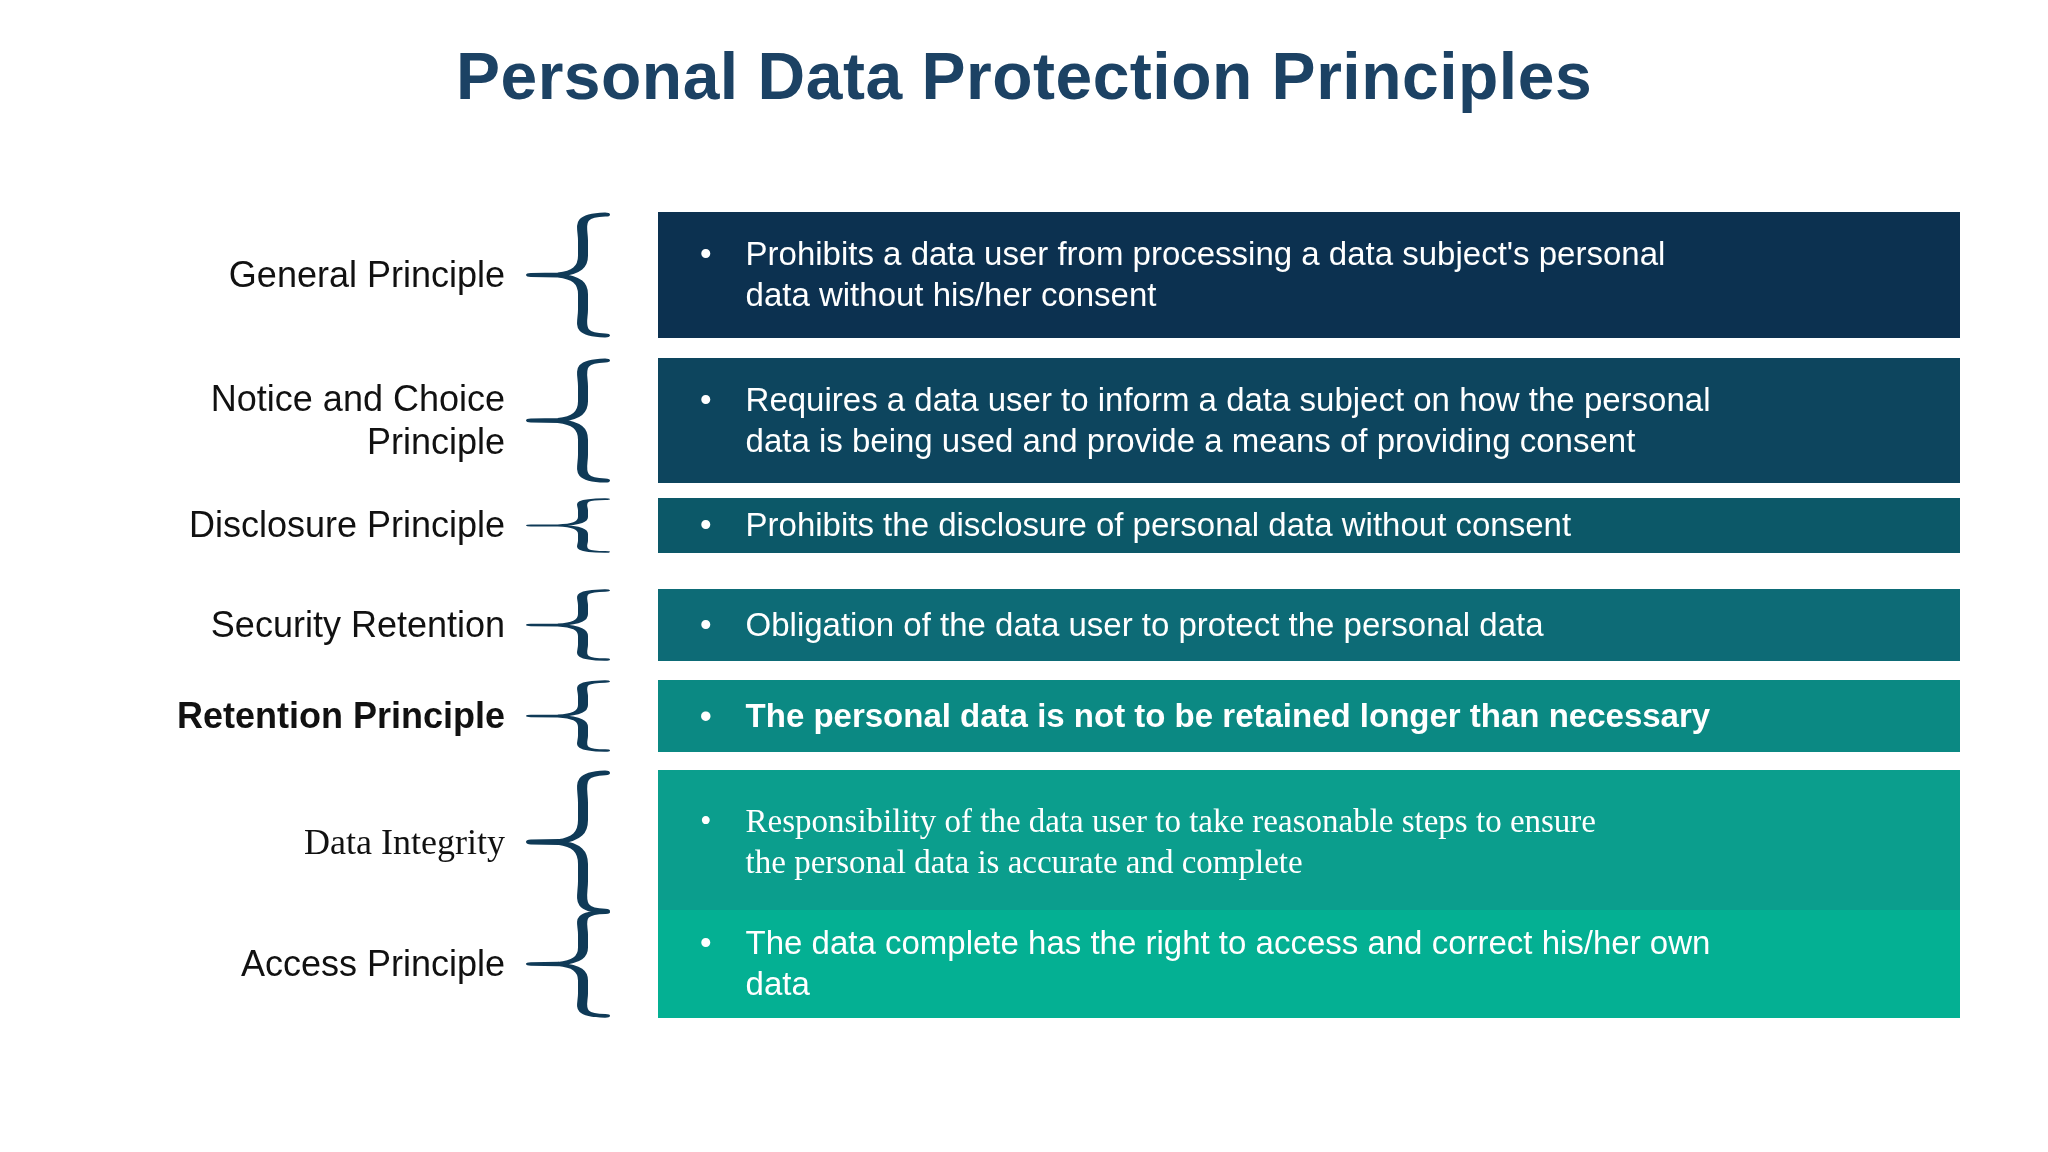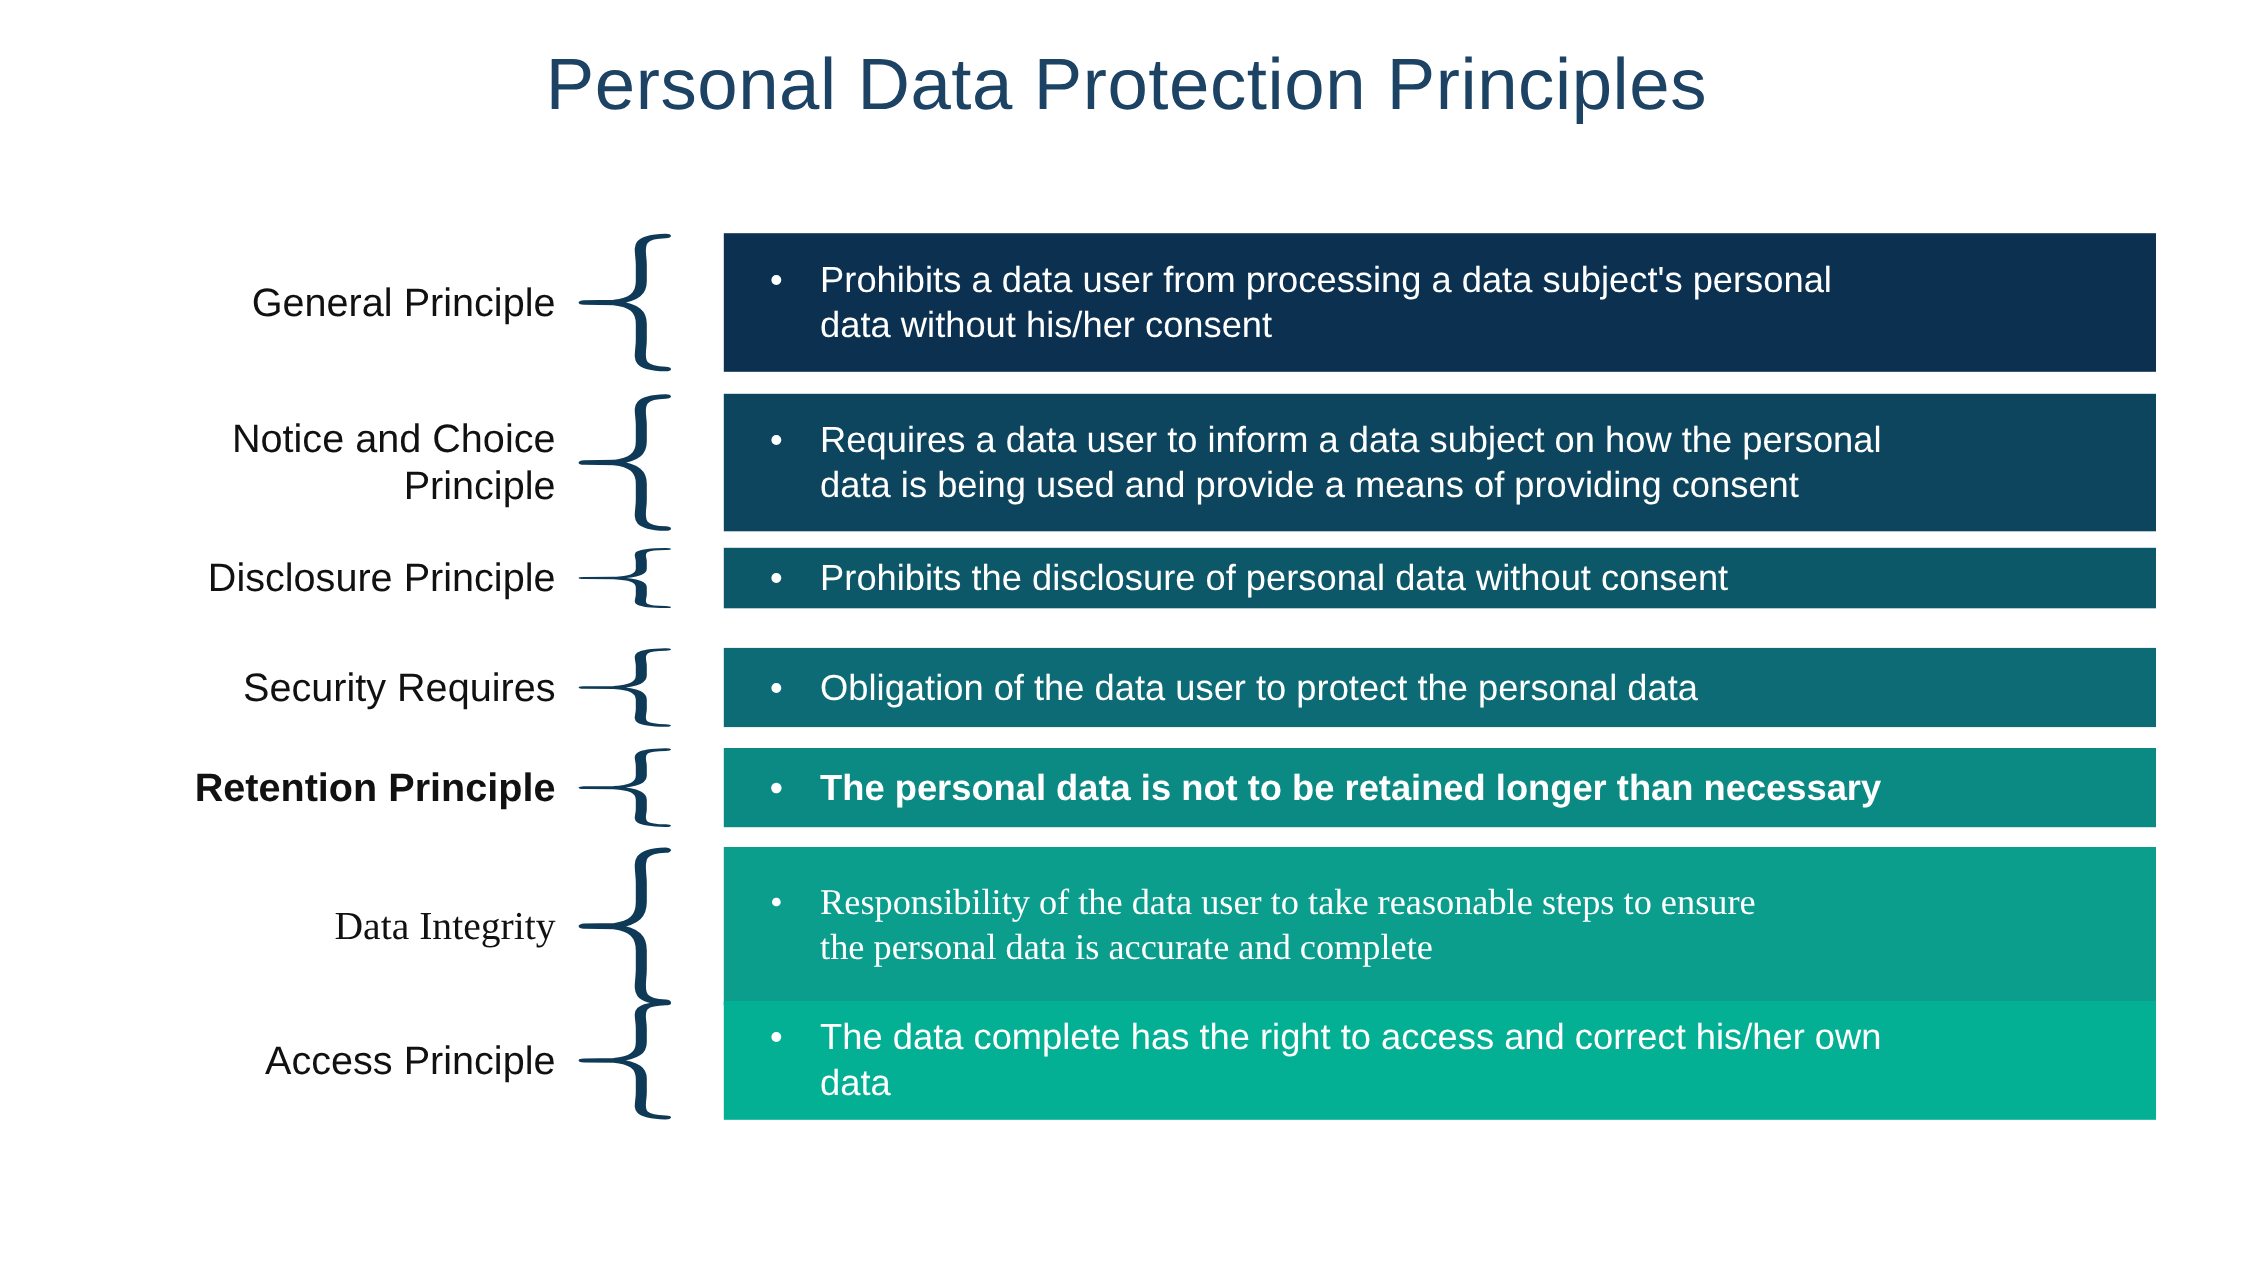--- a/index.html
+++ b/index.html
@@ -15,21 +15,21 @@
     background: #ffffff;
     overflow: hidden;
   }
   .title {
     position: absolute;
     top: 38px;
     left: 0;
     width: 100%;
     text-align: center;
     font-size: 66px;
-    font-weight: 400;
+    font-weight: 700;
     letter-spacing: 0.5px;
   }
   .row {
     position: absolute;
     left: 0;
     width: 100%;
   }
   .row-label {
     position: absolute;
     left: 80px;
@@ -136,21 +136,21 @@
     </svg>
     <div class="bar" style="background-color: rgb(12, 88, 104);">
       <div class="bar-content">
         <span class="bullet">•</span>
         <span class="bar-text">Prohibits the disclosure of personal data without consent</span>
       </div>
     </div>
   </div>
 
   <div class="row r3">
-    <div class="row-label">Security Requires</div>
+    <div class="row-label">Security Retention</div>
     <svg class="brace" viewBox="0 0 100 300" preserveAspectRatio="none">
       <path d="M 88 6 C 58 8, 66 34, 66 68 L 66 104 C 66 130, 60 144, 42 149 L 14 150 L 42 151 C 60 156, 66 170, 66 196 L 66 232 C 66 266, 58 292, 88 294" stroke="#0f3a57"></path>
     </svg>
     <div class="bar" style="background-color: rgb(13, 107, 118);">
       <div class="bar-content">
         <span class="bullet">•</span>
         <span class="bar-text">Obligation of the data user to protect the personal data</span>
       </div>
     </div>
   </div>

